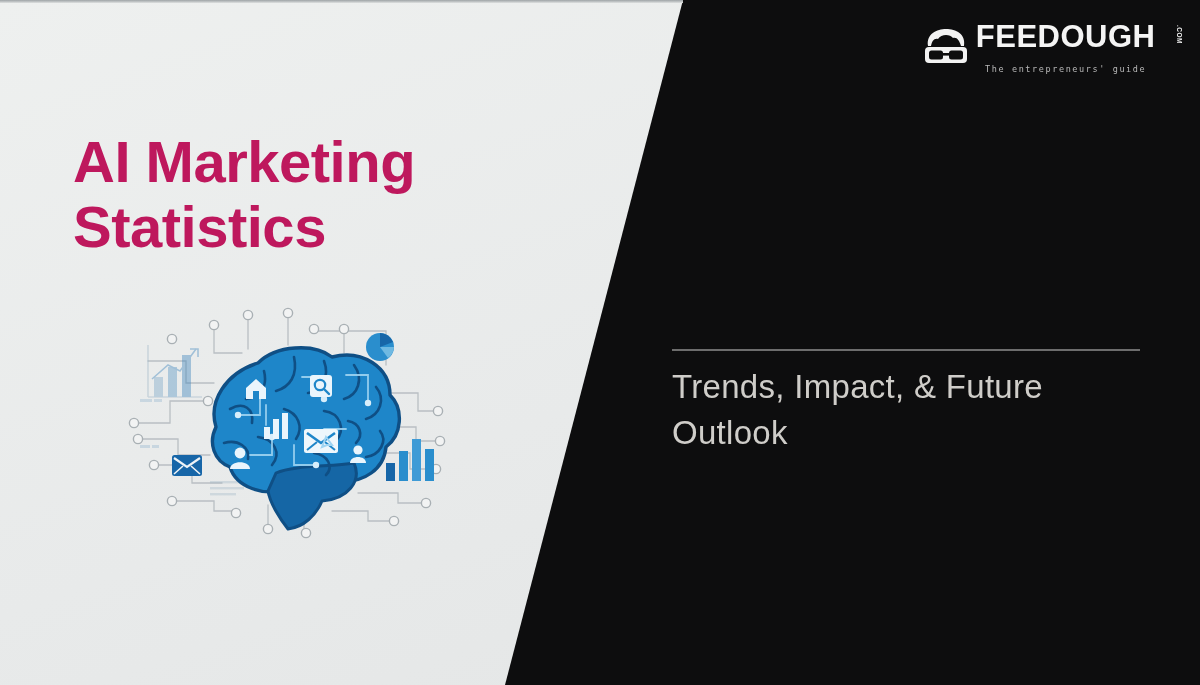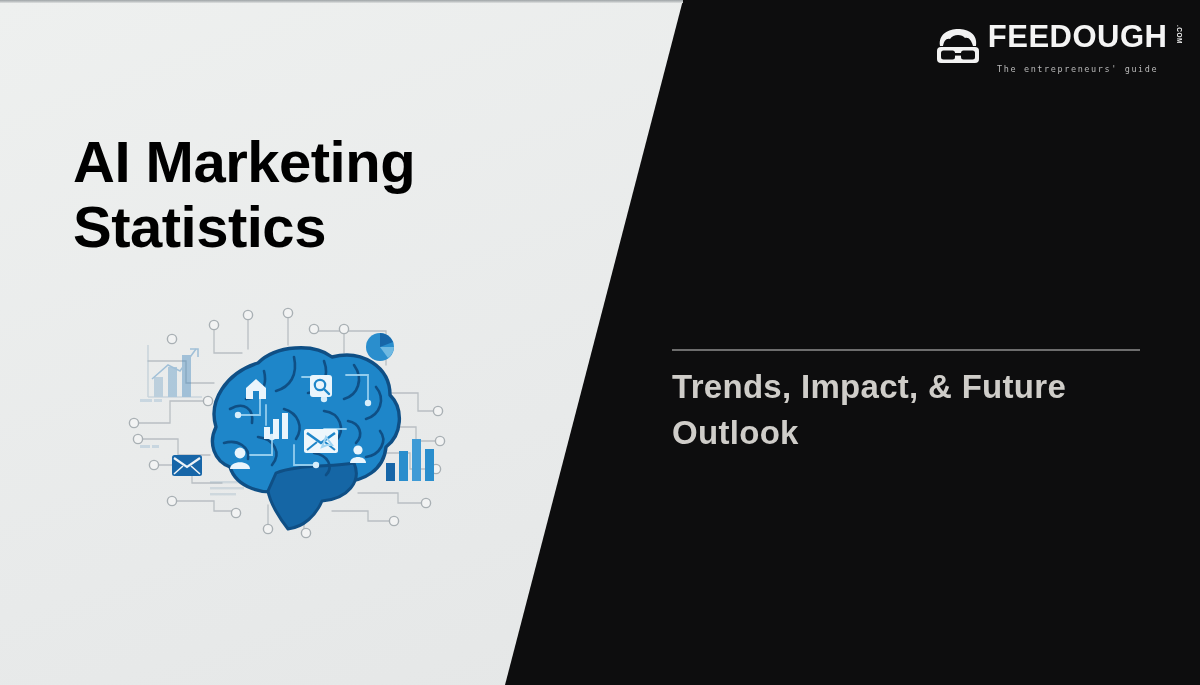--- a/index.html
+++ b/index.html
@@ -37,21 +37,21 @@
   
   .headline {
     position: absolute;
     left: 73px;
     top: 130px;
     width: 470px;
     font-size: 58px;
     line-height: 1.12;
     font-weight: 700;
     letter-spacing: -0.5px;
-    color: #000000;
+    color: #be185d;
     white-space: pre-line;
   }
   
   .brain-wrap {
     position: absolute;
     left: 118px;
     top: 305px;
     width: 330px;
     height: 235px;
   }
@@ -65,37 +65,37 @@
     height: 2px;
     background: #6d6d6d;
   }
   .subtitle {
     position: absolute;
     left: 672px;
     top: 364px;
     width: 470px;
     font-size: 33px;
     line-height: 1.38;
-    font-weight: 700;
+    font-weight: 400;
     letter-spacing: 0.3px;
     color: #cfcdc9;
     white-space: pre-line;
   }
   
   .logo {
     position: absolute;
     right: 18px;
     top: 22px;
     height: 52px;
     display: flex;
     align-items: center;
     gap: 7px;
   }
   .logo-mark { width: 46px; height: 40px; flex: none; }
-  .logo-text { display: flex; align-items: flex-start; gap: 8px; }
+  .logo-text { display: flex; align-items: flex-start; gap: 20px; }
   .logo-word-block { display: flex; flex-direction: column; }
   .logo-word {
     font-size: 31px;
     font-weight: 700;
     letter-spacing: 0.5px;
     color: #f4f4f4;
     line-height: 0.95;
   }
   .logo-tag {
     font-size: 8.5px;

